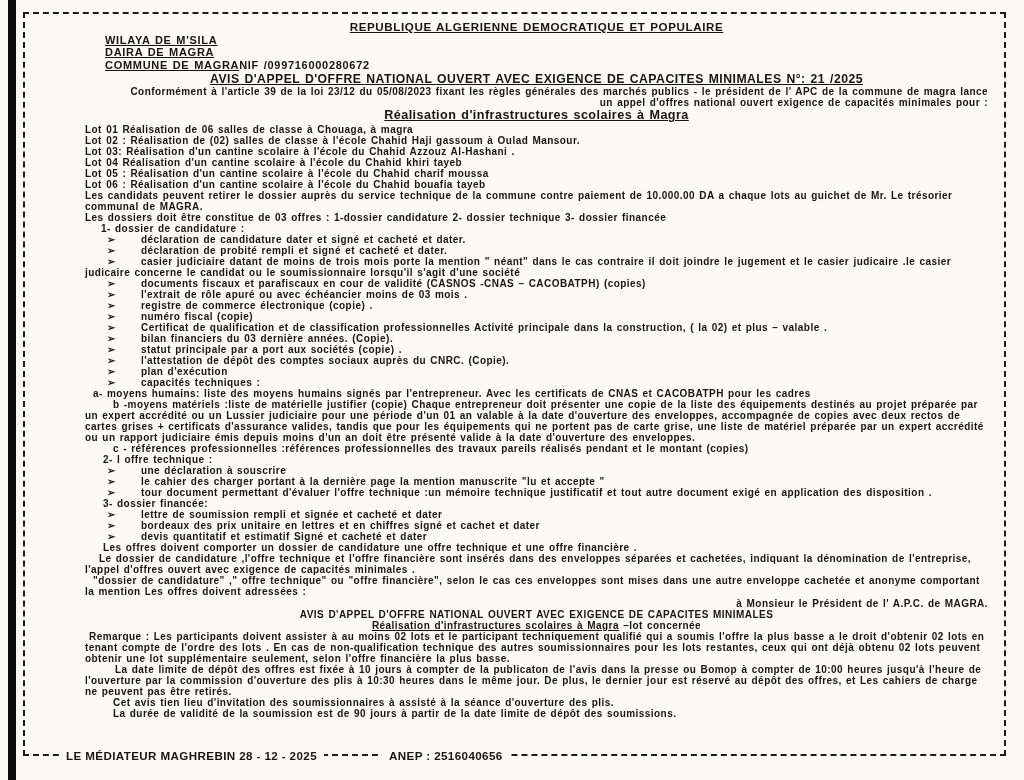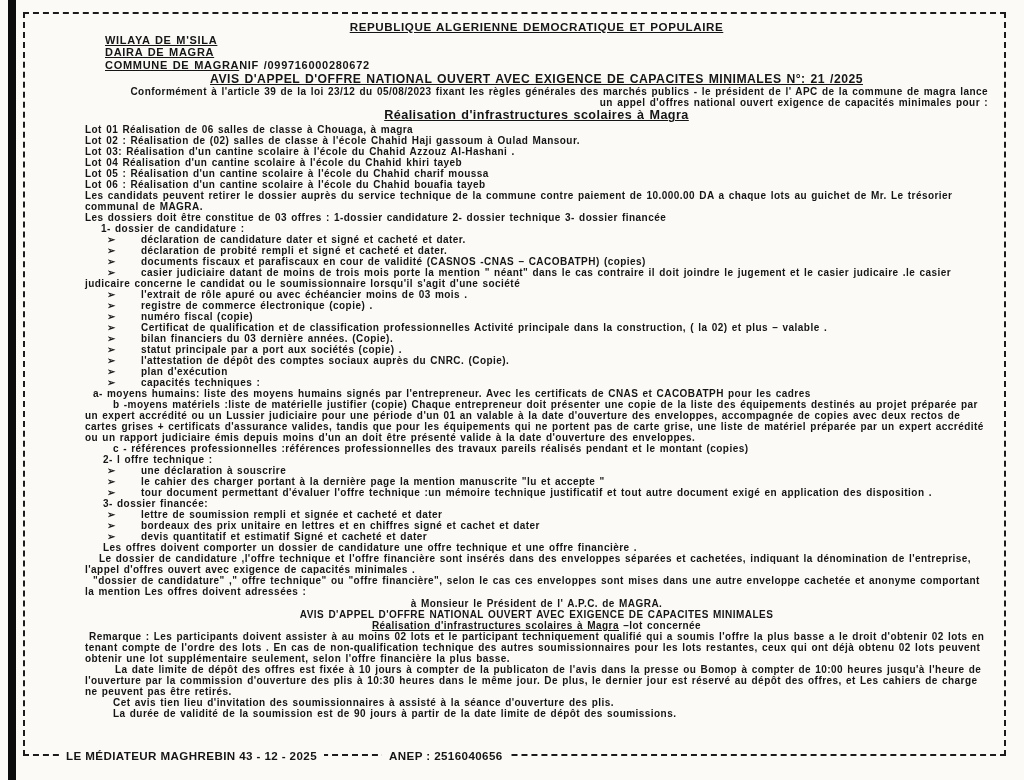--- a/index.html
+++ b/index.html
@@ -38,21 +38,21 @@
   .ind8{text-indent:8px;}
   .ind14{text-indent:14px;}
   .ind28{text-indent:28px;}
   .ind30{text-indent:30px;}
   .ml8{margin-left:8px;}
   .ml14{margin-left:18px;}
   .ml16{margin-left:16px;}
   .ml28{margin-left:28px;}
   .bl{text-indent:22px;}
   .bm{display:inline-block;width:34px;text-indent:0;font-size:10px;}
-  .addr{margin-top:1px;}
+  .addr{margin-top:1px;text-align:right;}
   .footer{
     position:absolute;left:34px;bottom:-8px;right:10px;
     display:flex;align-items:center;
     font-size:11.6px;letter-spacing:0.4px;
   }
   .footer span{background:#fbfaf7;padding:0 7px;white-space:nowrap;}
   .footer .anep{margin-left:58px;}
 </style>
 </head>
 <body>
@@ -90,22 +90,22 @@
       </div>
 
       <div class="p">Les candidats peuvent retirer le dossier auprès du service technique de la commune contre paiement de 10.000.00 DA a chaque lots  au guichet de Mr. Le trésorier communal de MAGRA.</div>
       <div class="p">Les dossiers doit être constitue de 03 offres : 1-dossier candidature 2- dossier technique 3- dossier financée</div>
 
       <div class="p ml16">1- dossier de candidature :</div>
 
       <div>
         <div class="p bl"><span class="bm">➢</span><span>déclaration de candidature  dater et signé et cacheté et dater.</span></div>
         <div class="p bl"><span class="bm">➢</span><span>déclaration de probité rempli et signé et cacheté et dater.</span></div>
+        <div class="p bl"><span class="bm">➢</span><span>casier judiciaire datant de moins de trois mois porte la mention " néant" dans le cas contraire il doit joindre le jugement et le casier judicaire .le casier judicaire concerne le candidat ou le soumissionnaire lorsqu'il s'agit d'une société</span></div>
         <div class="p bl"><span class="bm">➢</span><span>documents fiscaux et parafiscaux en cour de validité (CASNOS  -CNAS  – CACOBATPH) (copies)</span></div>
-        <div class="p bl"><span class="bm">➢</span><span>casier judiciaire datant de moins de trois mois porte la mention " néant" dans le cas contraire il doit joindre le jugement et le casier judicaire .le casier judicaire concerne le candidat ou le soumissionnaire lorsqu'il s'agit d'une société</span></div>
         <div class="p bl"><span class="bm">➢</span><span>l'extrait de rôle apuré ou avec échéancier  moins de 03 mois .</span></div>
         <div class="p bl"><span class="bm">➢</span><span>registre de commerce électronique  (copie) .</span></div>
         <div class="p bl"><span class="bm">➢</span><span>numéro fiscal (copie)</span></div>
         <div class="p bl"><span class="bm">➢</span><span>Certificat de qualification et de classification professionnelles Activité principale dans la construction, ( la  02) et plus – valable .</span></div>
         <div class="p bl"><span class="bm">➢</span><span>bilan financiers du 03 dernière années. (Copie).</span></div>
         <div class="p bl"><span class="bm">➢</span><span>statut principale par a port aux sociétés (copie) .</span></div>
         <div class="p bl"><span class="bm">➢</span><span>l'attestation de dépôt des comptes sociaux auprès du CNRC. (Copie).</span></div>
         <div class="p bl"><span class="bm">➢</span><span>plan d'exécution</span></div>
         <div class="p bl"><span class="bm">➢</span><span>capacités techniques :</span></div>
       </div>
@@ -137,17 +137,17 @@
       <div class="center"><span class="u">Réalisation d'infrastructures scolaires à Magra</span><span> –lot  concernée</span></div>
 
       <div class="p ind4">Remarque : Les participants doivent assister à au moins  02  lots  et le participant techniquement qualifié qui a soumis l'offre la plus basse a le droit d'obtenir 02 lots  en tenant compte de l'ordre des lots  . En cas de non-qualification technique des autres soumissionnaires pour les lots  restantes, ceux qui ont déjà obtenu 02 lots  peuvent obtenir une lot  supplémentaire seulement, selon l'offre financière la plus basse.</div>
       <div class="p ind30">La date limite de dépôt des offres est fixée à 10 jours à compter de la publicaton de l'avis dans la presse ou Bomop  à compter de 10:00 heures jusqu'à l'heure de l'ouverture par la commission d'ouverture des plis à 10:30 heures dans le même jour. De plus, le dernier jour est réservé au dépôt des offres, et Les cahiers de charge ne peuvent pas être retirés.</div>
       <div class="p ind28">Cet avis tien lieu d'invitation des soumissionnaires à assisté à la séance d'ouverture des plis.</div>
       <div class="p ind28">La durée de validité de la soumission est de 90 jours à partir de la date limite de dépôt des soumissions.</div>
 
     </div>
 
     <div class="footer">
-      <span>LE MÉDIATEUR MAGHREBIN  43 - 12 - 2025</span>
+      <span>LE MÉDIATEUR MAGHREBIN  28 - 12 - 2025</span>
       <span class="anep">ANEP : 2516040656</span>
     </div>
   </div>
 </div>
 
 </body></html>

